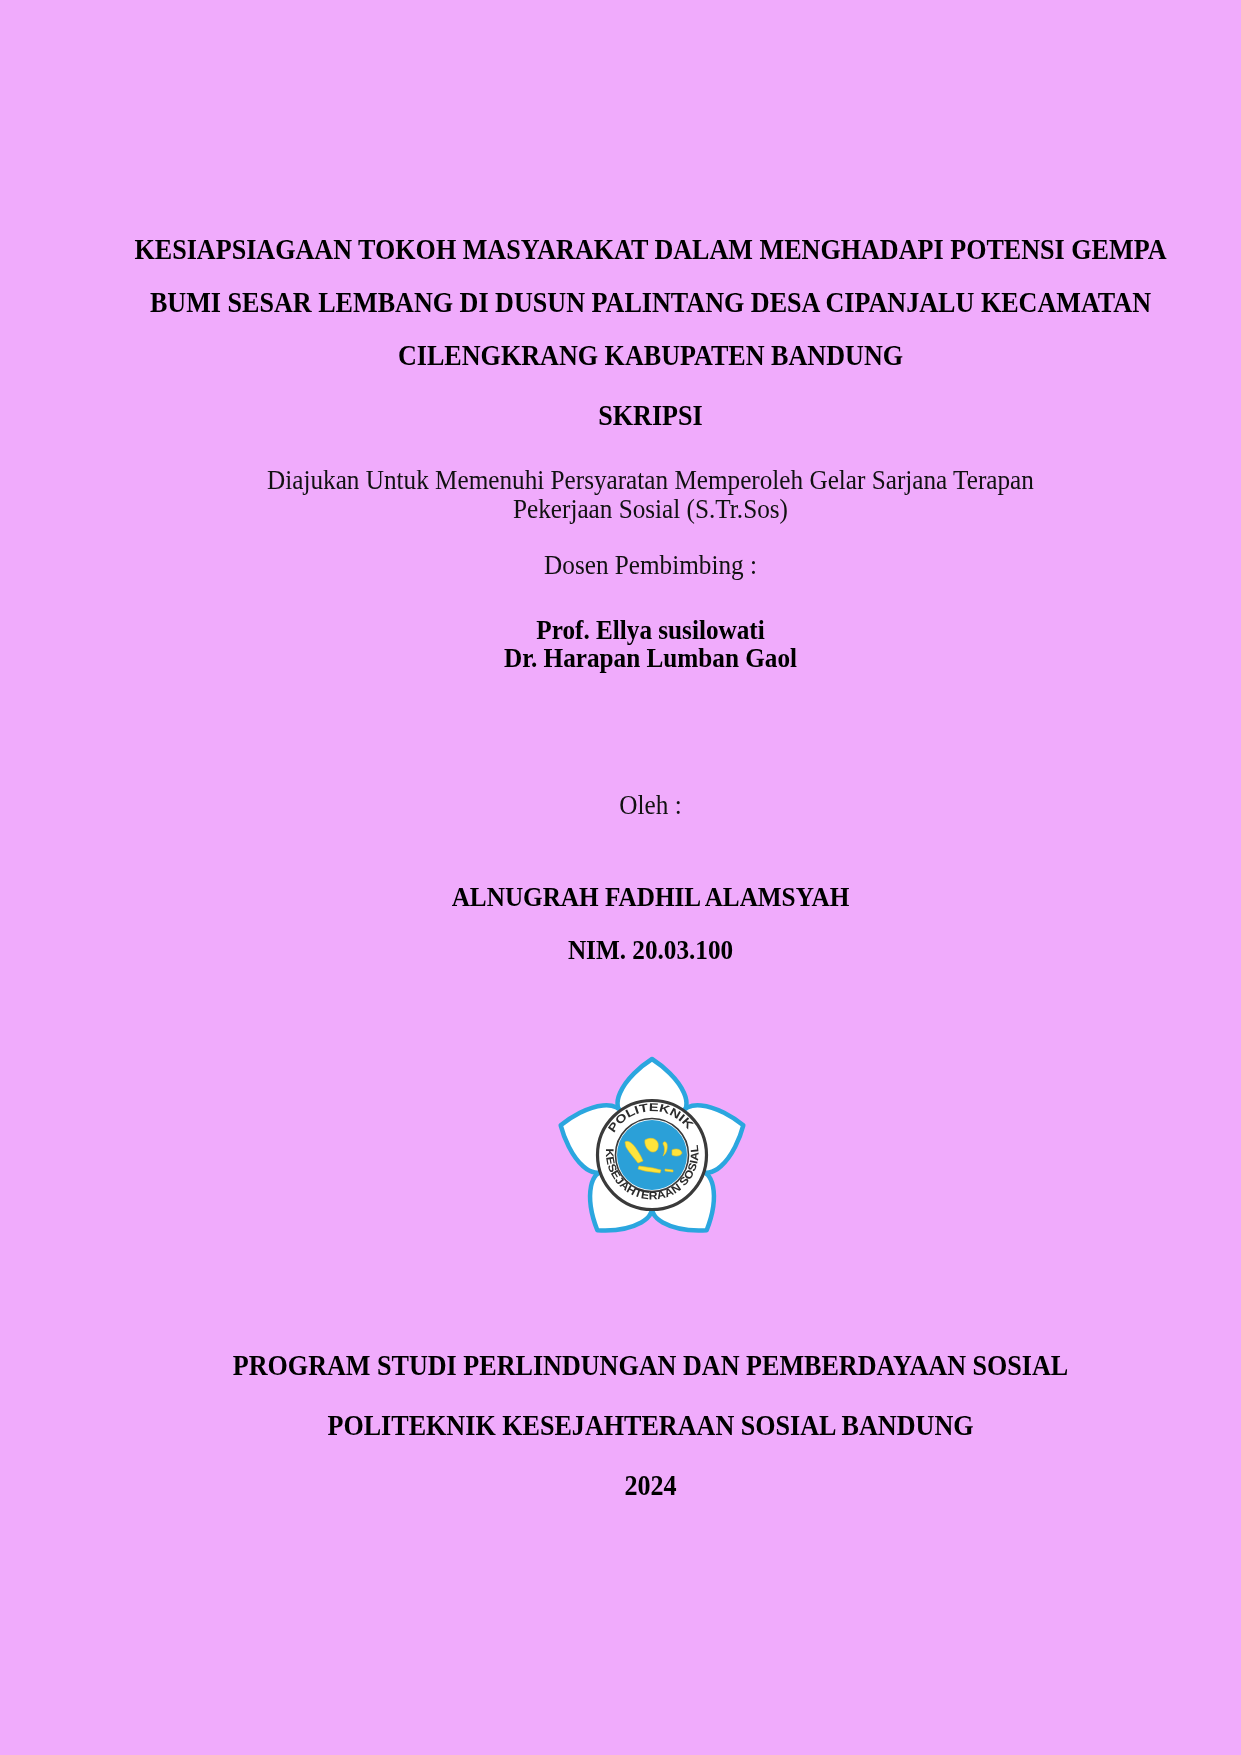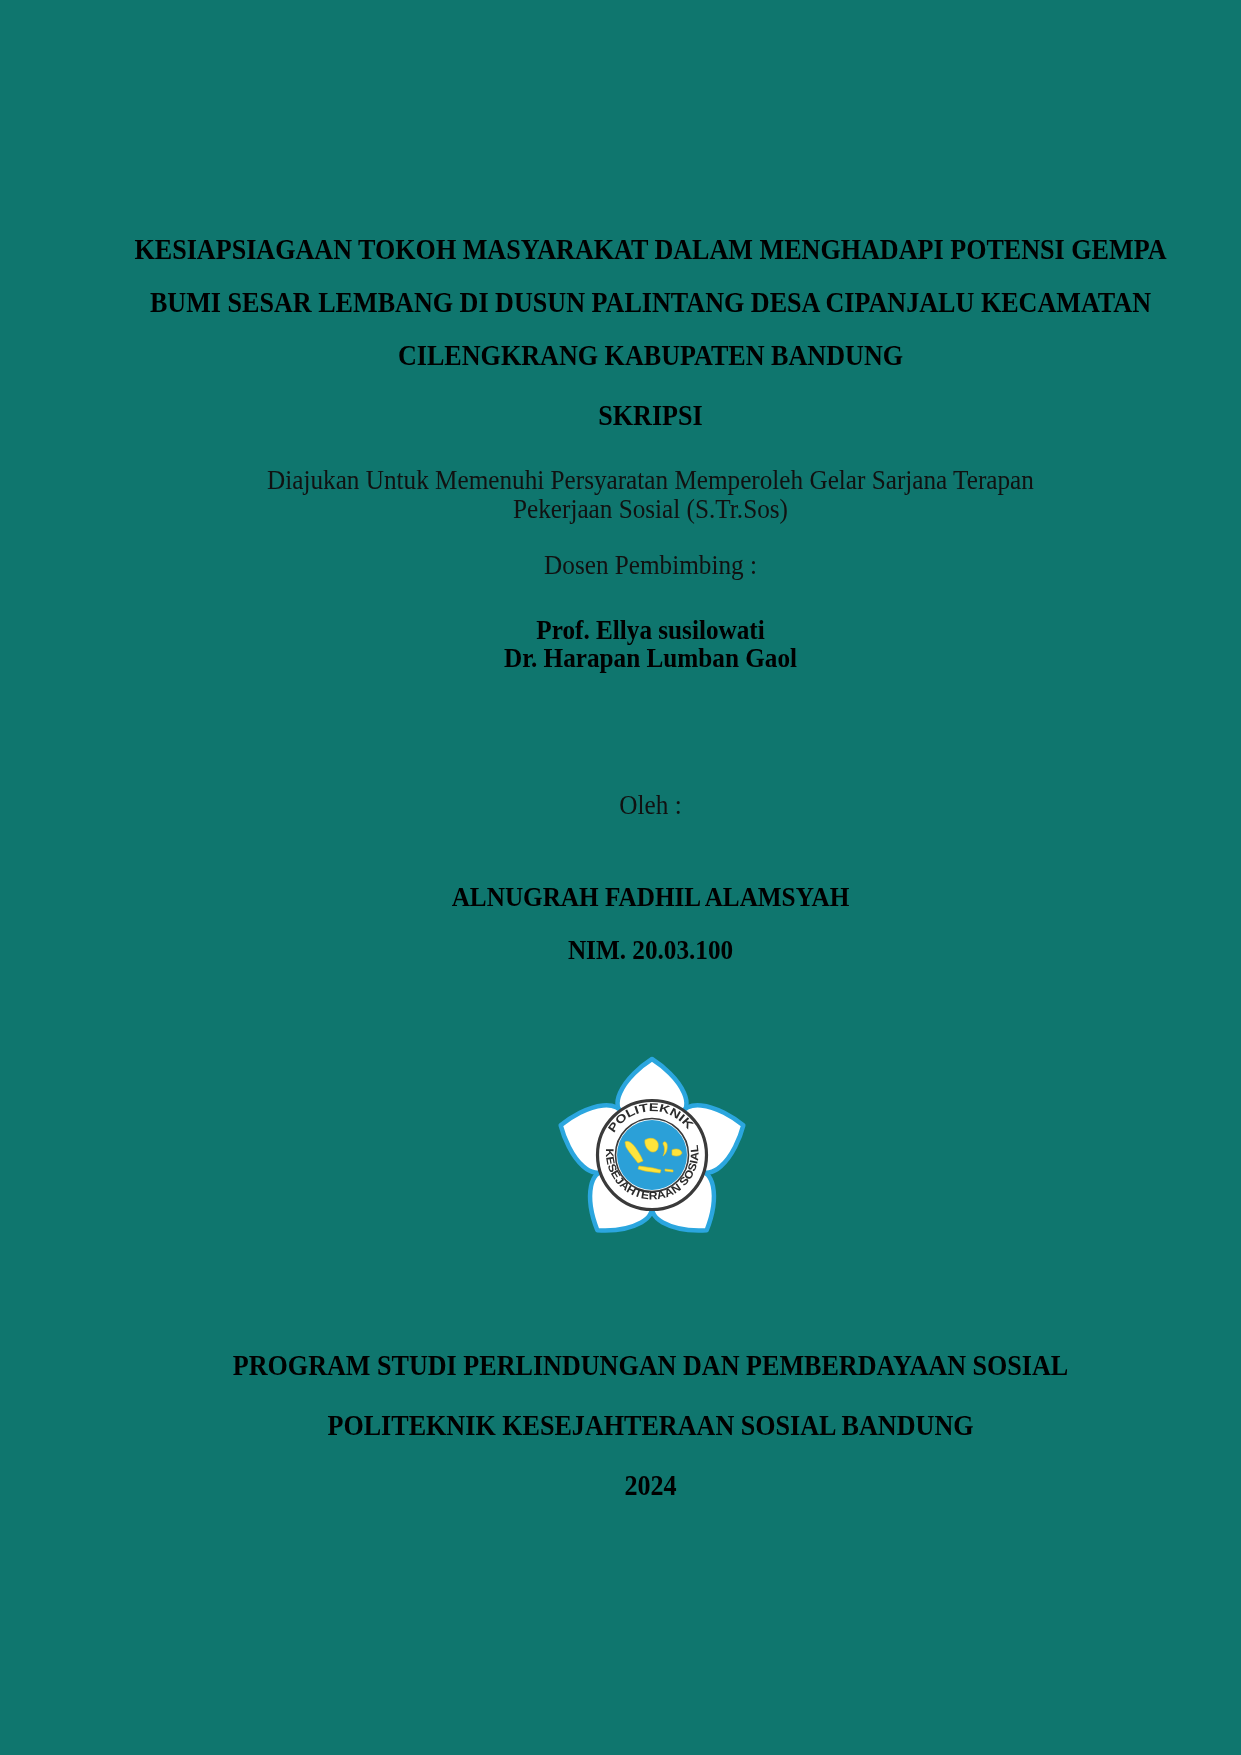--- a/index.html
+++ b/index.html
@@ -1,19 +1,19 @@
 <!DOCTYPE html>
 <html><head>
 <meta charset="utf-8">
 <style>
   html,body{margin:0;padding:0;background:#ffffff;}
   .page{
     position:relative;
     width:1241px;height:1755px;
-    background:#0f766e;
+    background:#f0abfc;
     overflow:hidden;
     font-family:"Liberation Serif","DejaVu Serif",serif;
     color:#111111;
   }
   
   .line{
     position:absolute;left:0;width:1241px;
     text-align:center;white-space:nowrap;
     transform:translateX(30px) scaleX(0.9);
     transform-origin:50% 50%;

